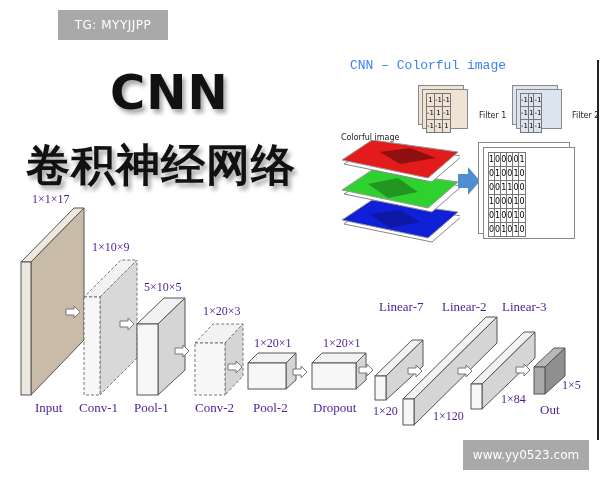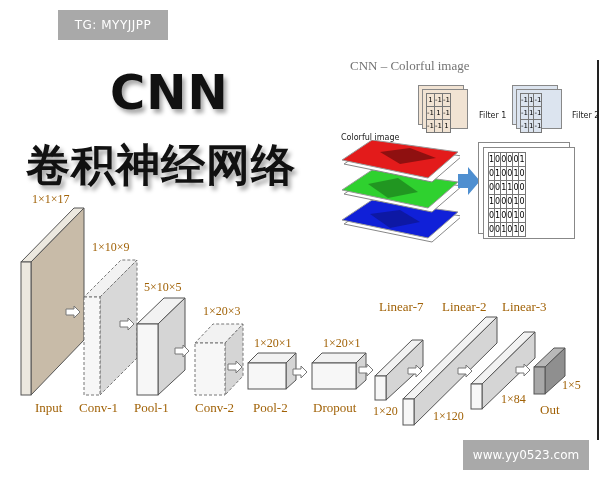--- a/index.html
+++ b/index.html
@@ -3,24 +3,24 @@
 <meta charset="utf-8">
 <style>
   html,body{margin:0;padding:0;background:#fff;}
   body{width:600px;height:480px;position:relative;overflow:hidden;font-family:"Liberation Sans",sans-serif;}
   .abs{position:absolute;}
   .wm{background:#a9a9a9;color:#fff;font-family:"DejaVu Sans",sans-serif;display:flex;align-items:center;justify-content:center;}
   .wm-top{left:10px;top:10px;width:110px;height:30px;font-size:12px;letter-spacing:0.5px;margin-left:48px;}
   .wm-bot{left:463px;top:440px;width:126px;height:30px;font-size:12px;}
   .title-en{left:110px;top:64px;font-family:"DejaVu Sans",sans-serif;font-weight:bold;font-size:48px;color:#111;letter-spacing:1px;text-shadow:3px 4px 4px rgba(0,0,0,0.35);}
   .title-cn{left:26px;top:136px;font-family:"DejaVu Sans",sans-serif;font-weight:bold;font-size:44px;color:#111;letter-spacing:1px;text-shadow:3px 4px 4px rgba(0,0,0,0.35);}
-  .serif{font-family:"Liberation Serif",serif;color:#a16207;}
+  .serif{font-family:"Liberation Serif",serif;color:#4c1d95;}
   .lbl{font-size:13px;}
   .dim{font-size:12px;}
-  .inset-title{left:350px;top:58px;font-family:Liberation Serif, serif;font-size:13px;color:#737373;}
+  .inset-title{left:350px;top:58px;font-family:Liberation Mono, monospace;font-size:13px;color:#3b82f6;}
   .ci-label{left:341px;top:133px;font-family:"DejaVu Sans",sans-serif;font-size:8px;color:#222;}
   .f-label{font-family:"DejaVu Sans",sans-serif;font-size:8px;color:#222;}
   table.grid{border-collapse:collapse;font-family:"DejaVu Sans",sans-serif;}
   table.grid td{border:1px solid #777;text-align:center;padding:0;}
   .filter1 td{background:#f1e3d3;width:14px;height:12px;font-size:7px;}
   .filter2 td{background:#dce4ef;width:14px;height:12px;font-size:7px;}
   .fmap td{background:#fff;width:13px;height:13px;font-size:8px;}
   .stack-bg{border:1px solid #888;}
   .vline{left:597px;top:60px;width:2px;height:380px;background:#222;}
 </style>

